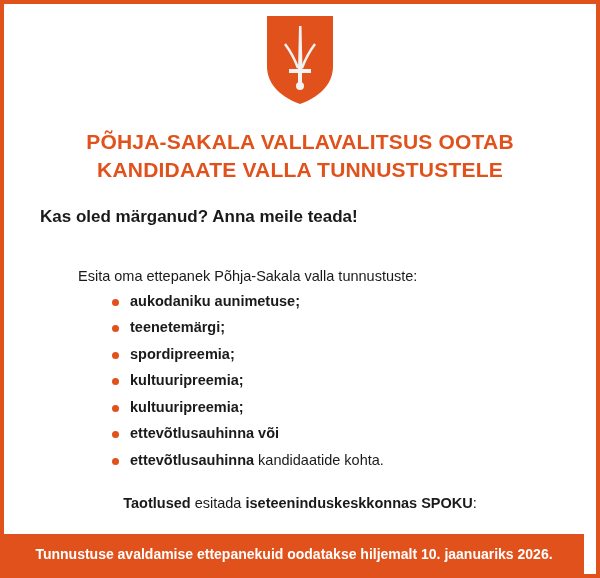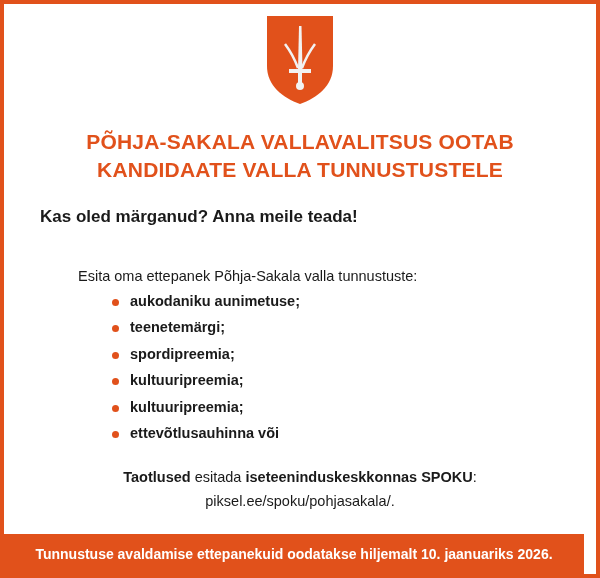--- a/index.html
+++ b/index.html
@@ -142,24 +142,24 @@
 
   <div class="intro">Esita oma ettepanek Põhja-Sakala valla tunnustuste:</div>
 
   <ul class="bullets">
     <li><span class="strong">aukodaniku aunimetuse;</span><span></span></li>
     <li><span class="strong">teenetemärgi;</span><span></span></li>
     <li><span class="strong">spordipreemia;</span><span></span></li>
     <li><span class="strong">kultuuripreemia;</span><span></span></li>
     <li><span class="strong">kultuuripreemia;</span><span></span></li>
     <li><span class="strong">ettevõtlusauhinna või</span><span></span></li>
+    <li><span class="strong">ettevõtlusauhinna</span><span> kandidaatide kohta.</span></li>
   </ul>
 
   <div class="apply">
     <div>
       <span class="strong">Taotlused</span><span> esitada </span><span class="strong">iseteeninduskeskkonnas SPOKU</span><span>:</span>
     </div>
-    <div>piksel.ee/spoku/pohjasakala/.</div>
   </div>
 
   <div class="footer">Tunnustuse avaldamise ettepanekuid oodatakse hiljemalt 10. jaanuariks 2026.</div>
 
 </div>
 
 </body></html>

